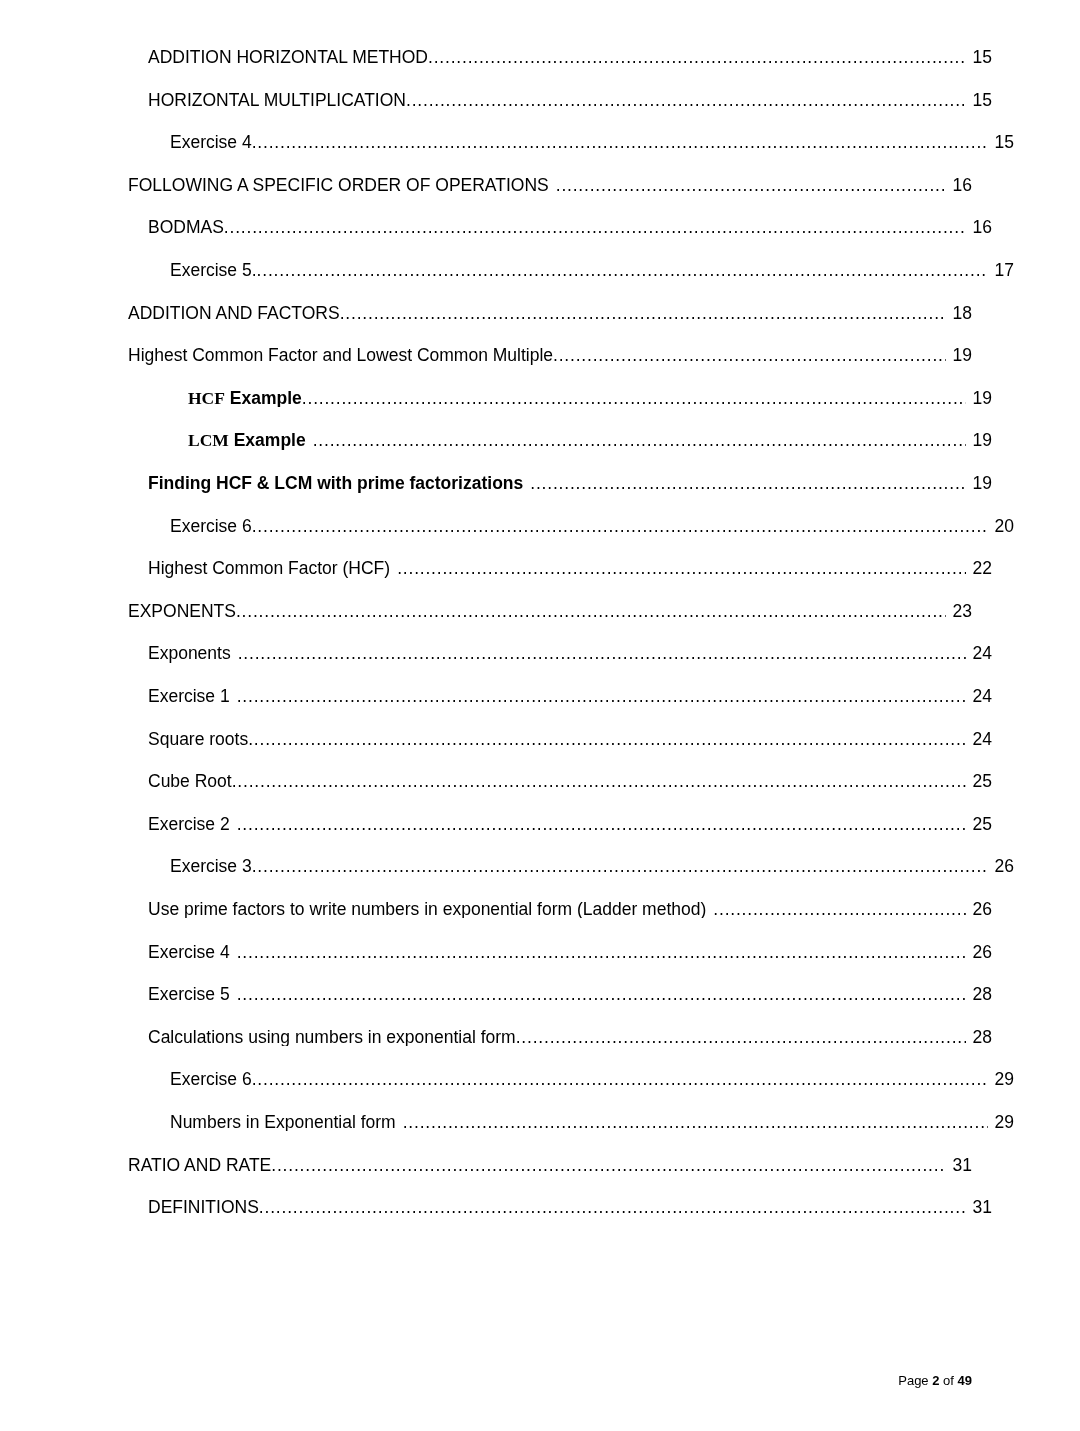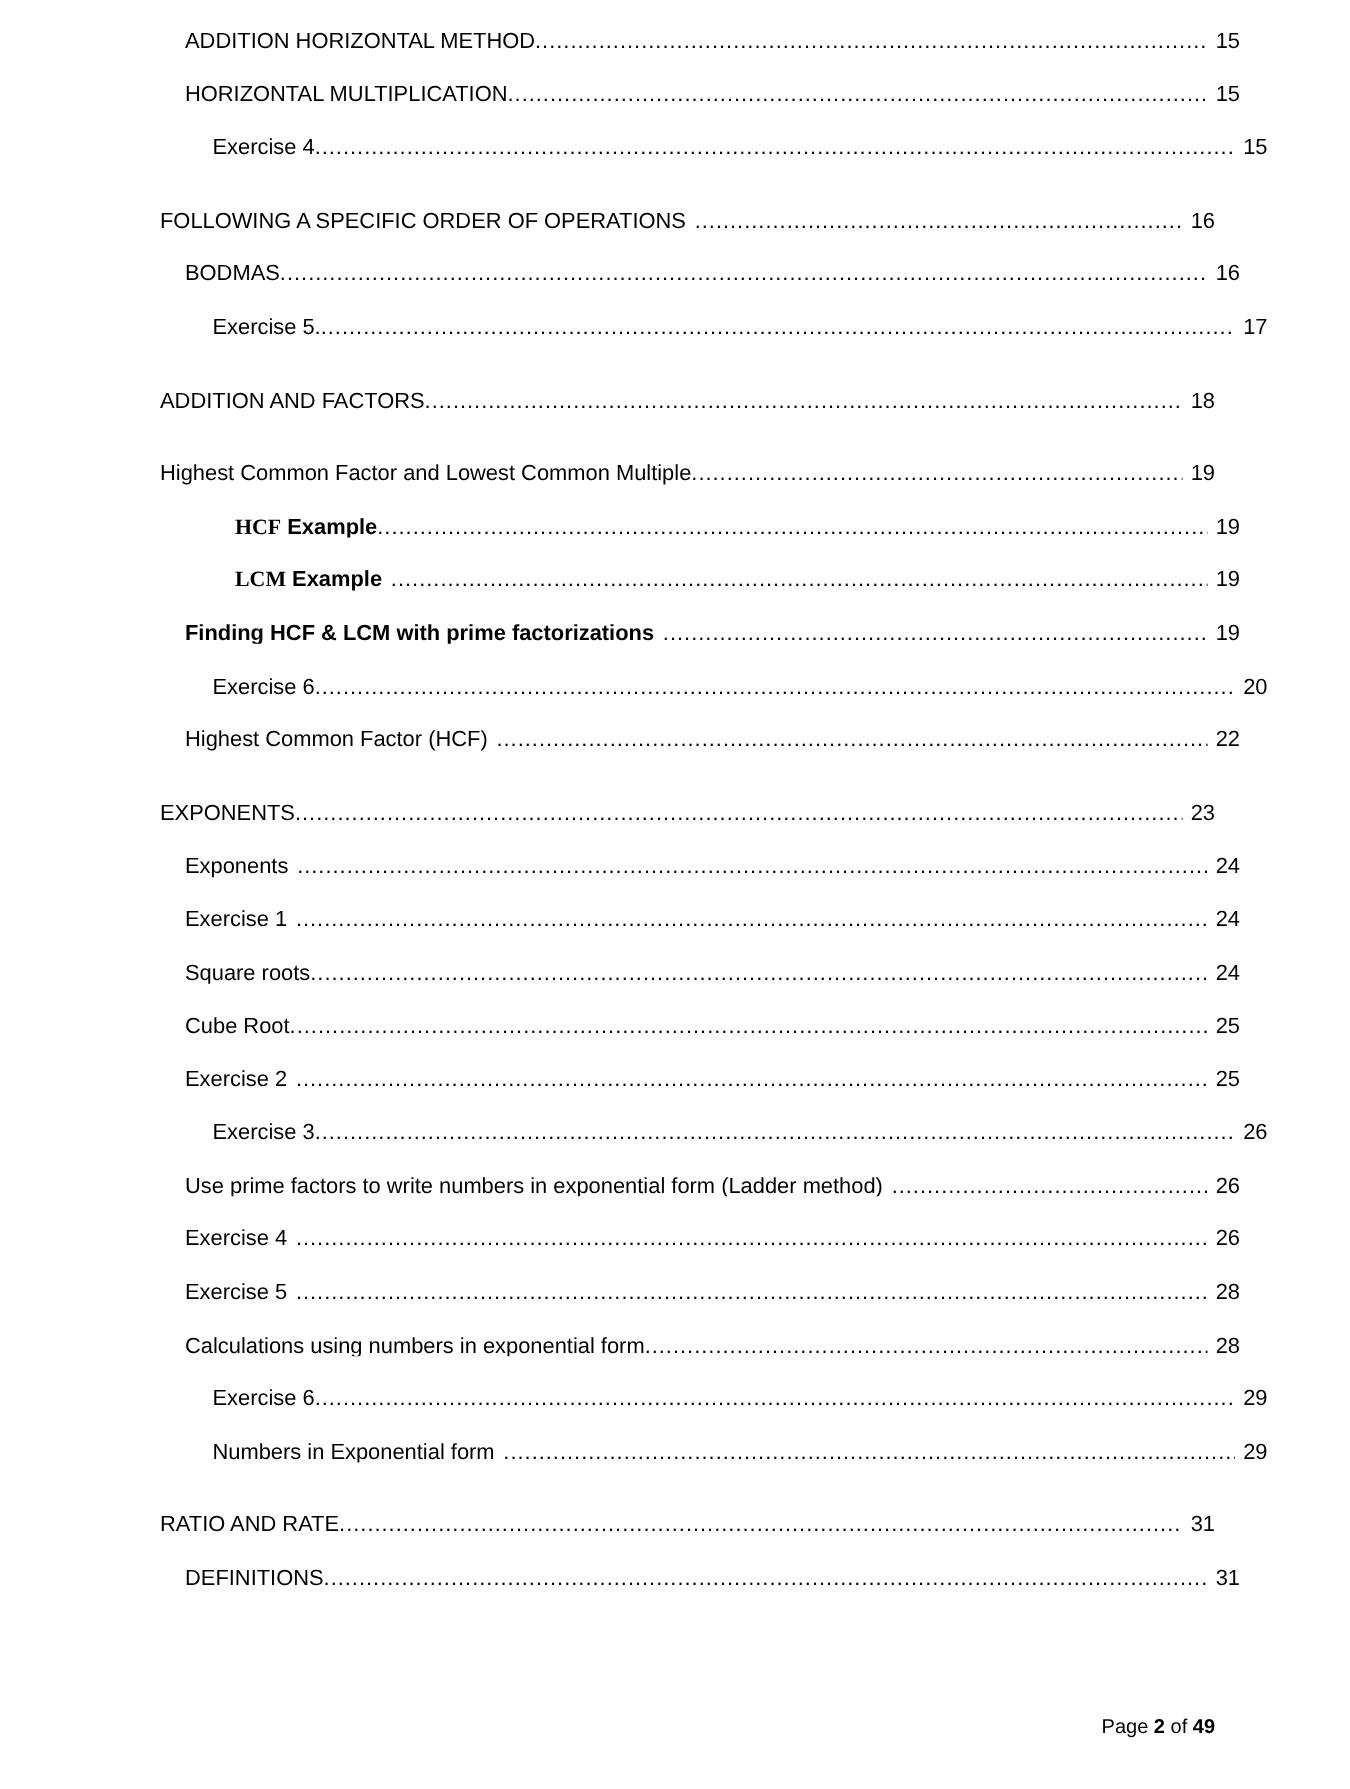--- a/index.html
+++ b/index.html
@@ -30,21 +30,21 @@
   .toc {
     position: absolute;
     left: 128px;
     top: 24px;
     width: 844px;
   }
 
   
   .toc-entry {
     display: flex;
-    align-items: flex-start;
+    align-items: flex-end;
     width: 100%;
     font-size: 17.5px;
     line-height: 1.0;
     height: 42.6px;
     white-space: nowrap;
     overflow: hidden;
   }
 
   .toc-entry .title {
     flex: 0 0 auto;
@@ -75,21 +75,21 @@
   }
 
   .toc-entry .pageno {
     flex: 0 0 auto;
     text-align: right;
     min-width: 26px;
     padding-left: 0px;
   }
 
   
-  .lvl1 { padding-left: 0px; margin-top: 16px; }
+  .lvl1 { padding-left: 0px; }
   .lvl2 { padding-left: 20px; }
   .lvl3 { padding-left: 42px; }
 
   
   .bold-sans .title { font-weight: bold; }
 
   .bold-mixed .title { font-weight: bold; }
   .bold-mixed .title .serif-part {
     font-family: "Liberation Serif", serif;
     font-weight: bold;
@@ -99,21 +99,21 @@
   
   .gap .leader { margin-left: 7px; }
 
   
   .footer {
     position: absolute;
     left: 0;
     top: 1374px;
     width: 972px;
     text-align: right;
-    font-size: 16px;
+    font-size: 13px;
     line-height: 1;
   }
   .footer .b { font-weight: bold; }
 </style>
 </head>
 <body>
 
 <div class="page">
 
   <div class="toc" id="toc-root">

